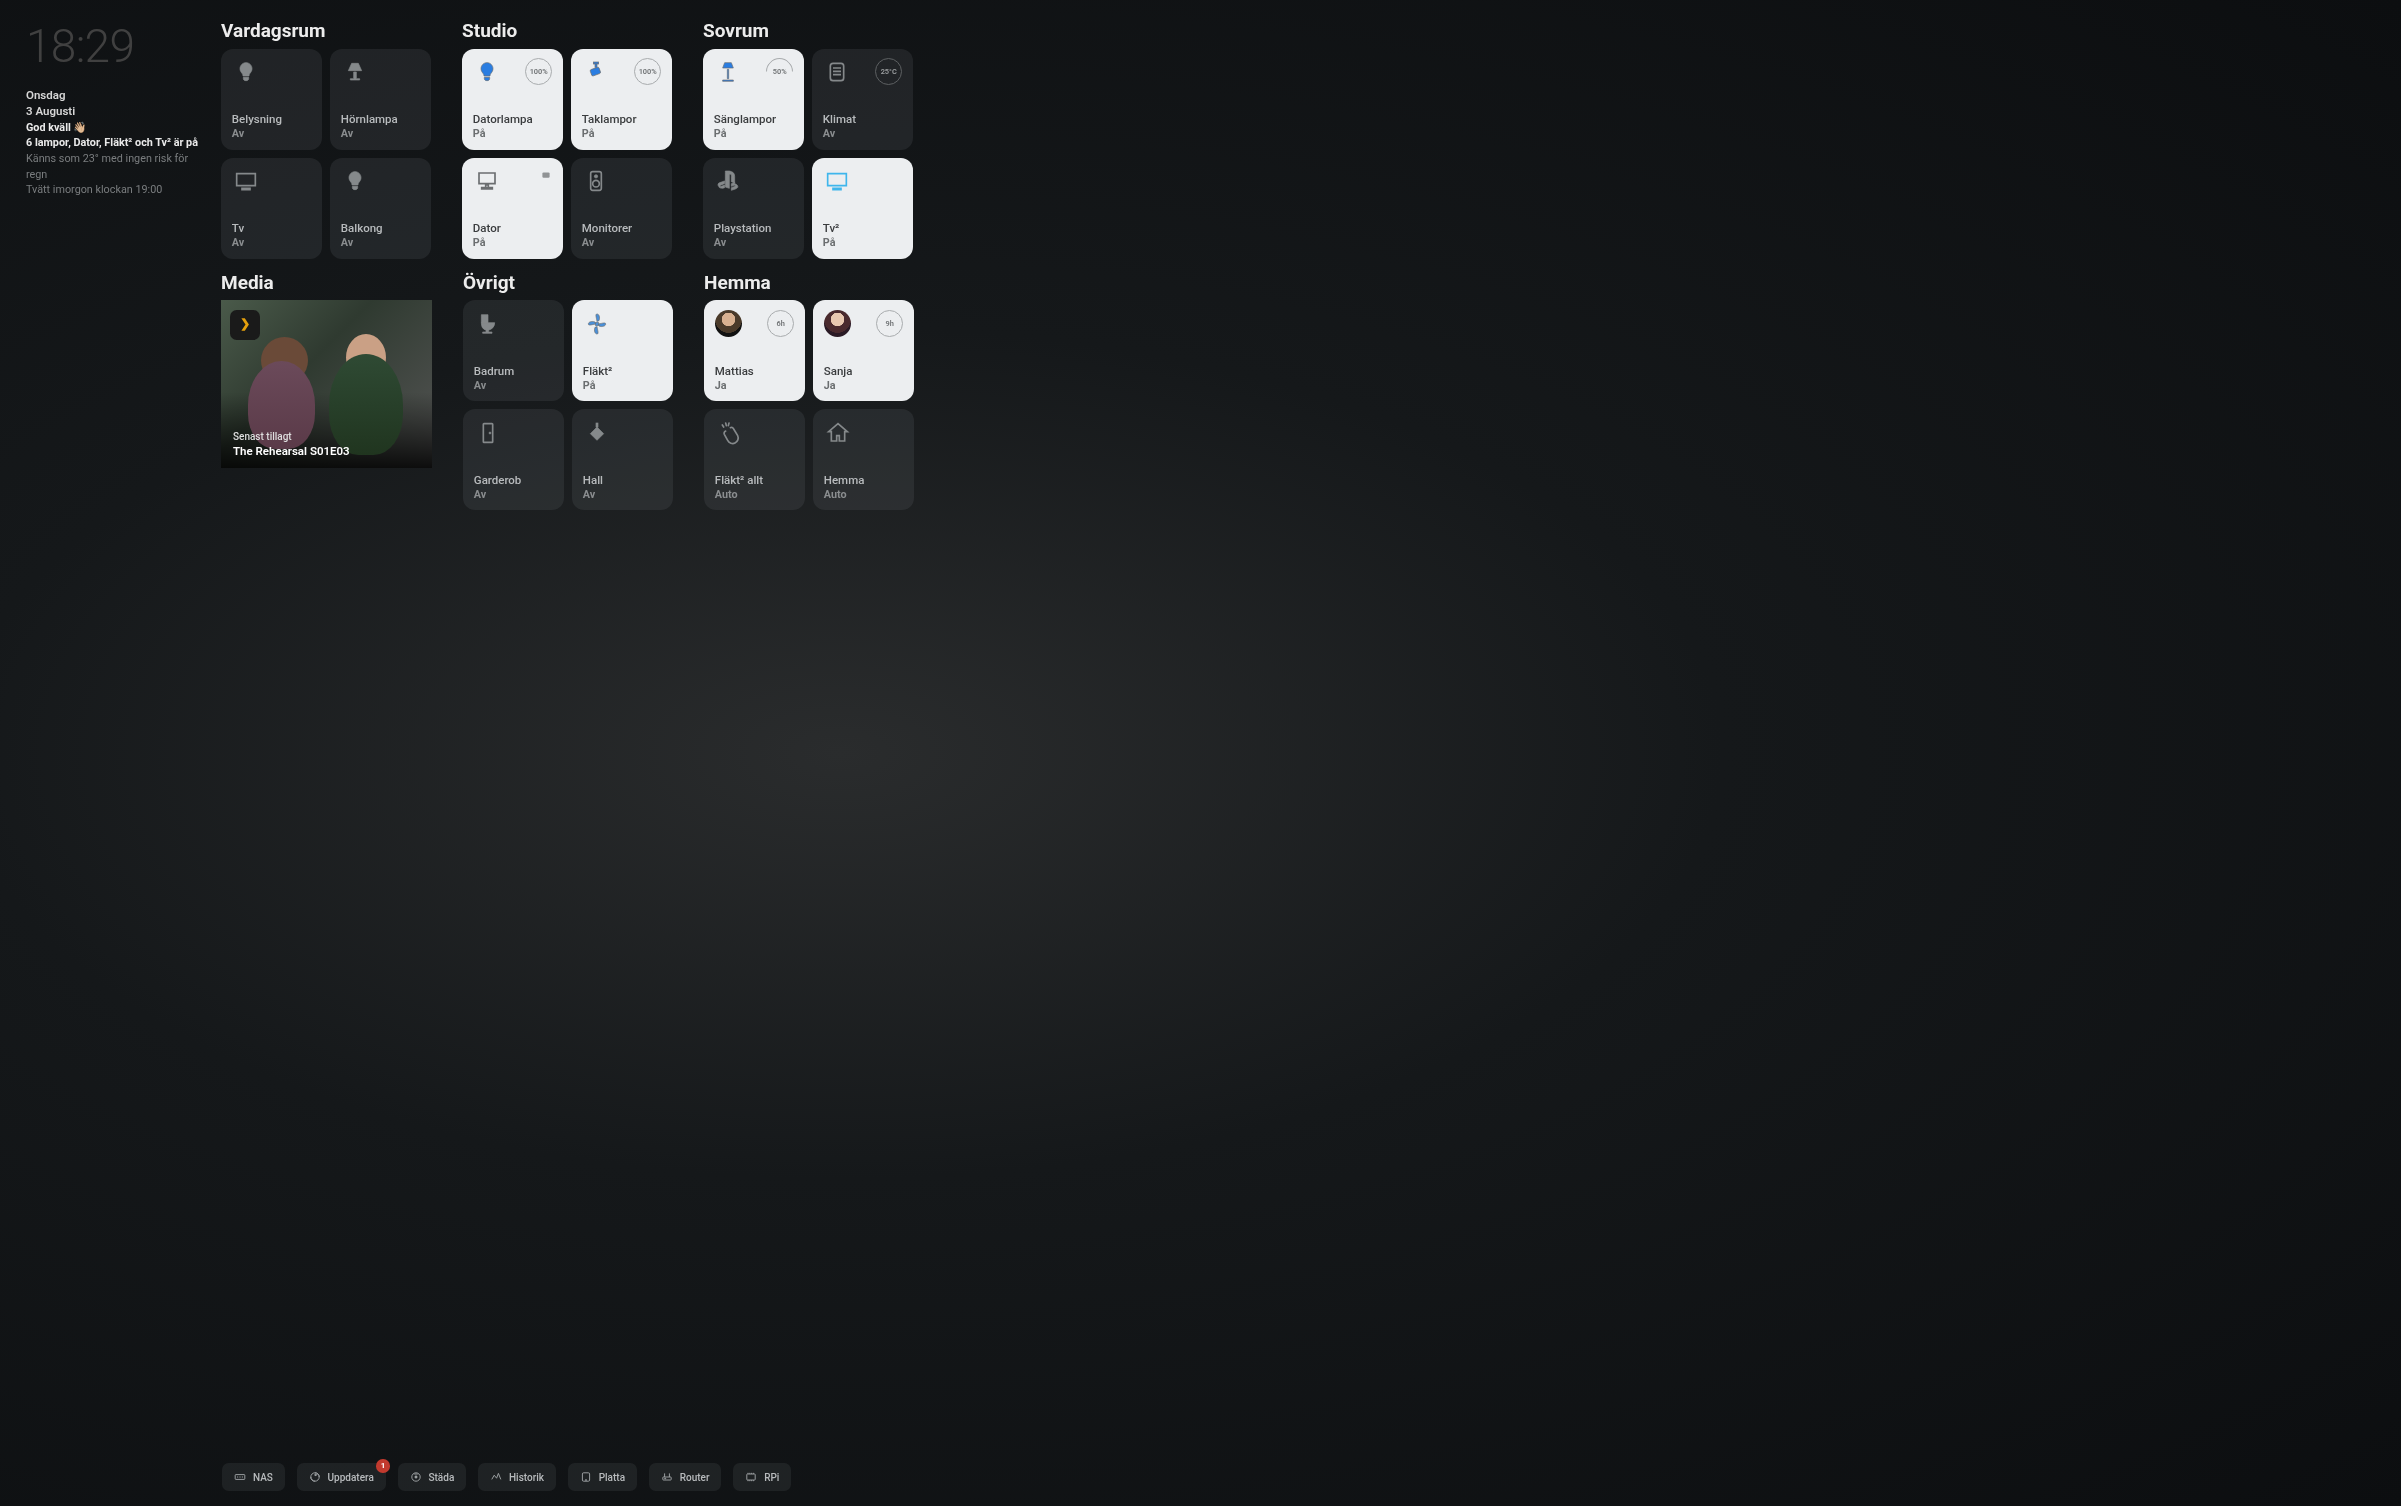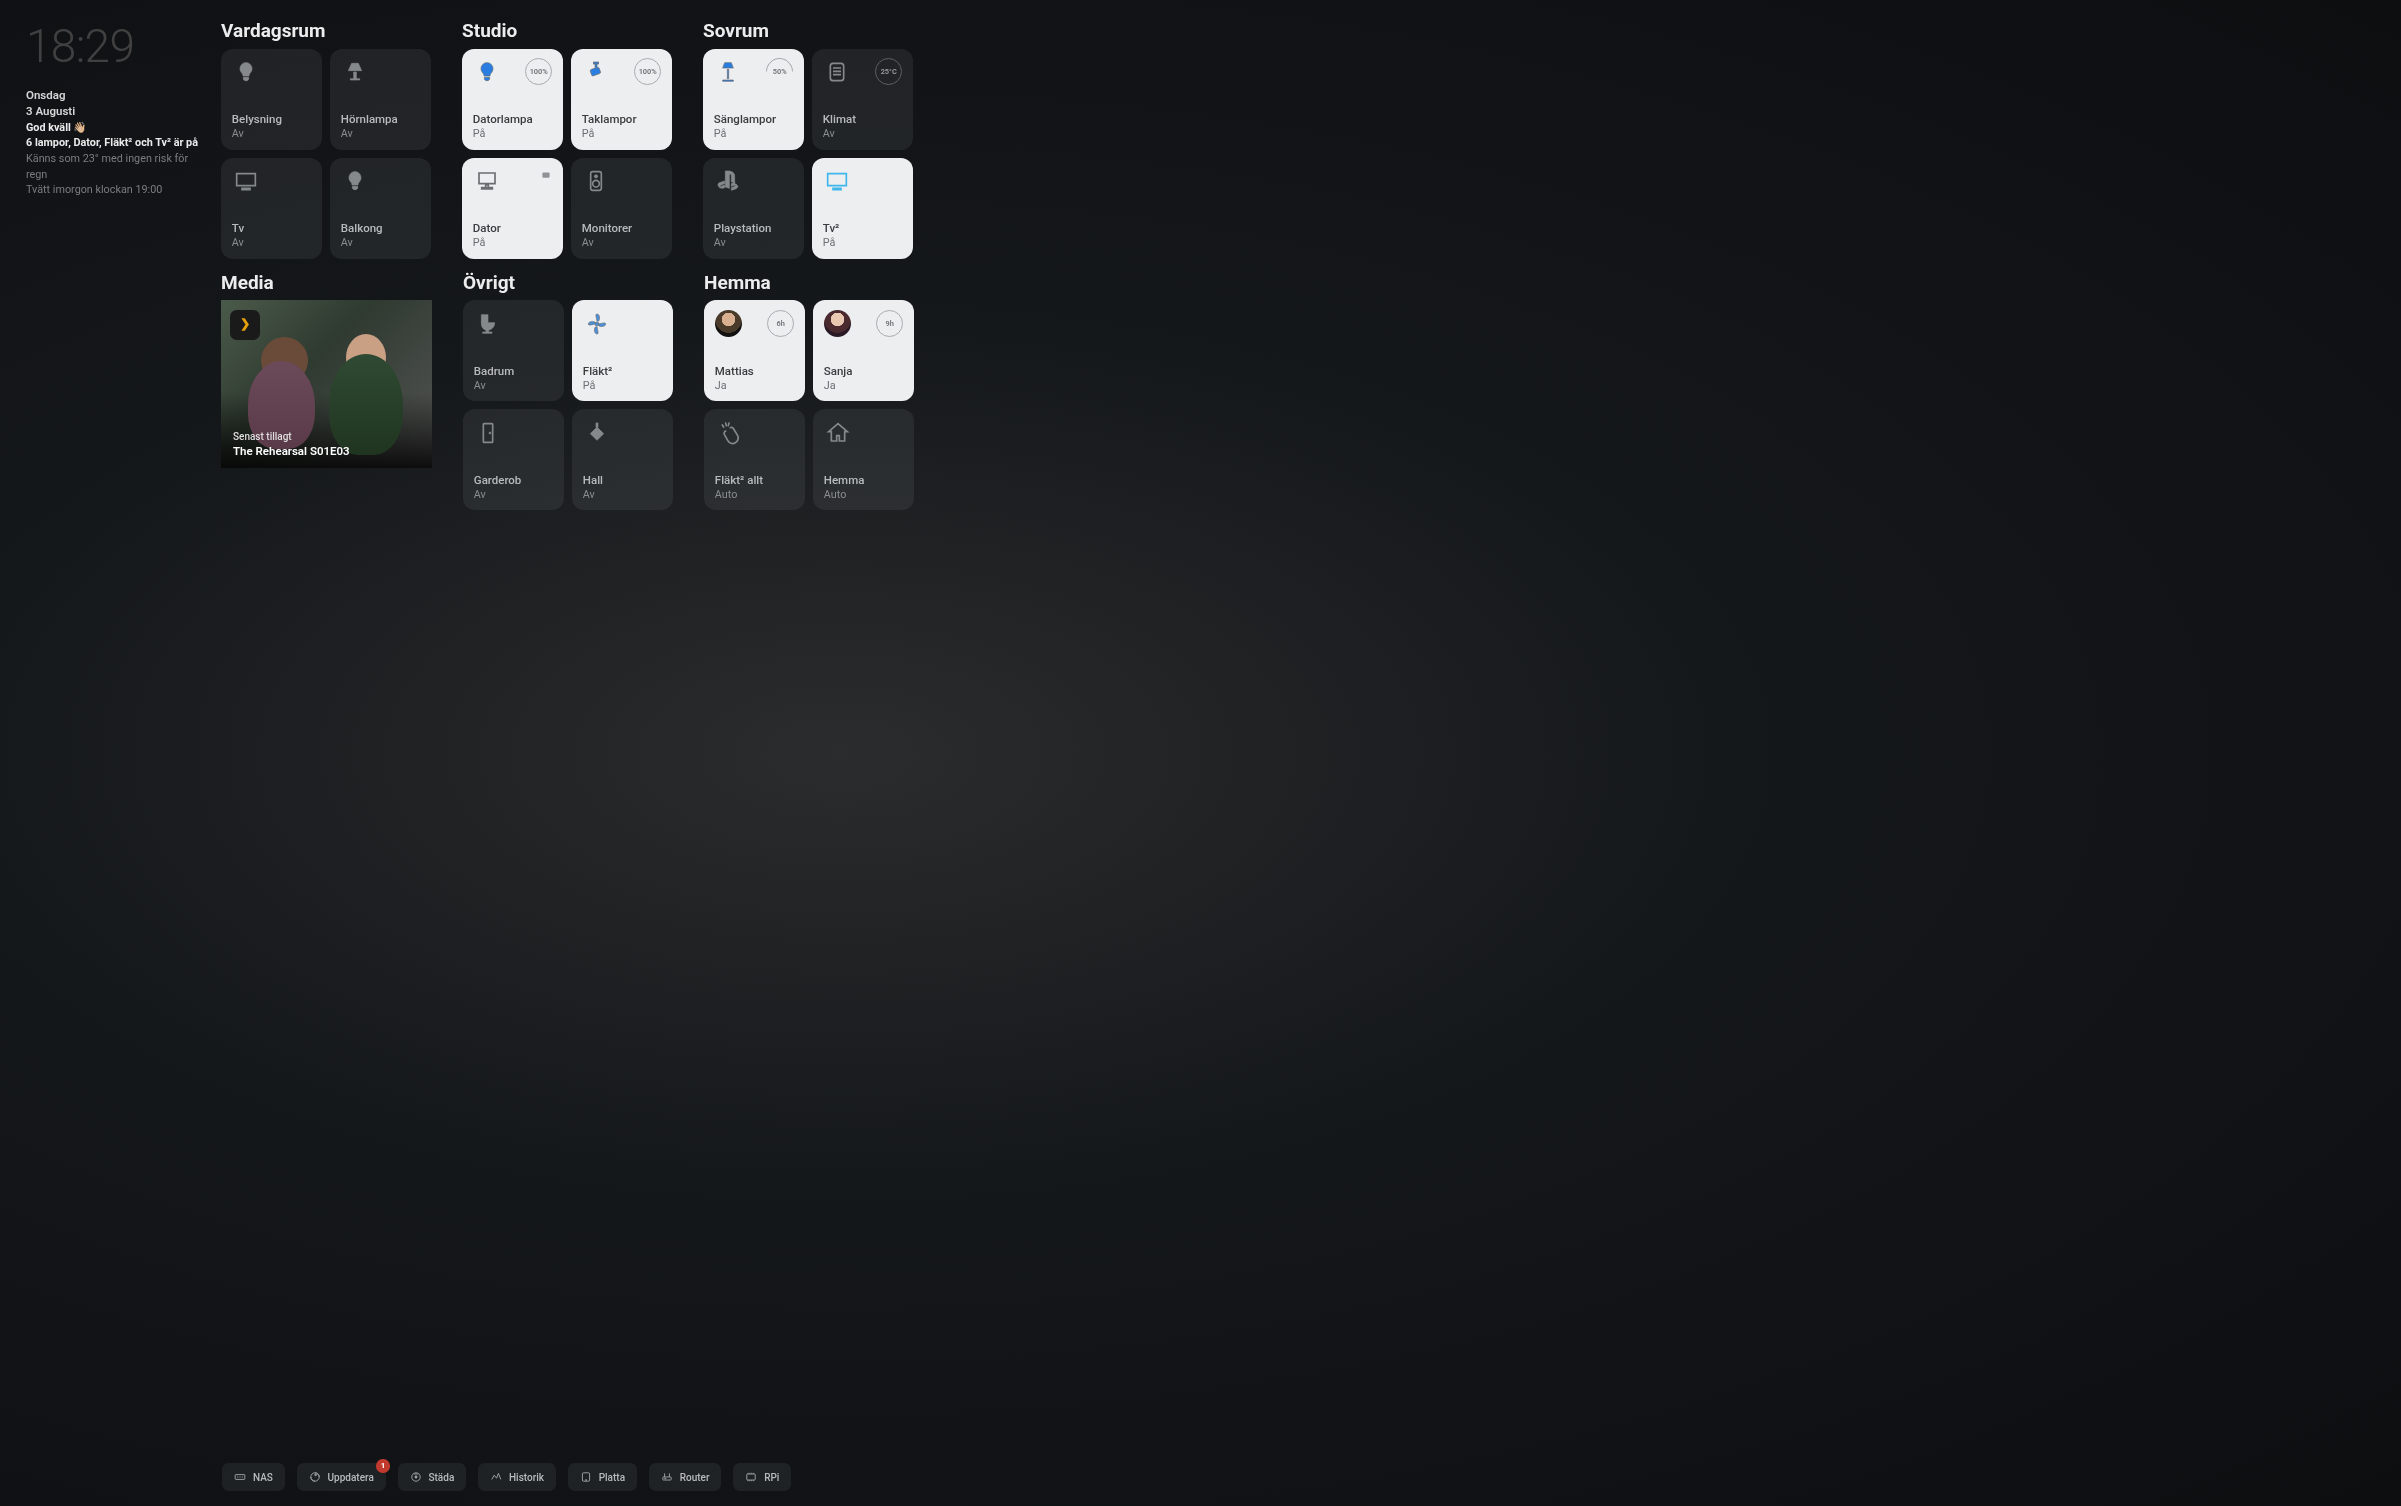--- a/index.html
+++ b/index.html
@@ -64,21 +64,21 @@
   .tile.light { background: #eceef0; color: #3a3c3e; }
   .tile.light .tile-name { color: #3a3c3e; }
   .tile.light .tile-state { color: #6b6e70; }
   .tile.light svg.ico { fill: #6b6e70; stroke: #6b6e70; }
 
   .tile-top { display: flex; align-items: flex-start; justify-content: space-between; height: 31px; }
   .tile-icon { width: 28px; height: 28px; display:flex; align-items:center; justify-content:center; }
   svg.ico { width: 24px; height: 24px; }
   .tile-bottom { display:flex; flex-direction:column; gap:1.3px; }
   .tile-name { font-size: 11.5px; font-weight: 500; }
-  .tile-state { font-size: 10.8px; font-weight: 400; }
+  .tile-state { font-size: 10.8px; font-weight: 700; }
 
   .ring {
     width: 27px; height: 27px; border-radius: 50%;
     border: 1.3px solid #a9acae;
     display:flex; align-items:center; justify-content:center;
     font-size: 7.4px; font-weight:600; color:#6f7274;
     flex-shrink:0; position:relative;
   }
   .tile.dark .ring { border-color: #5d6062; color:#9c9fa1; }
   .ring.half { border-right-color: transparent; border-bottom-color: transparent; transform: rotate(45deg); }

